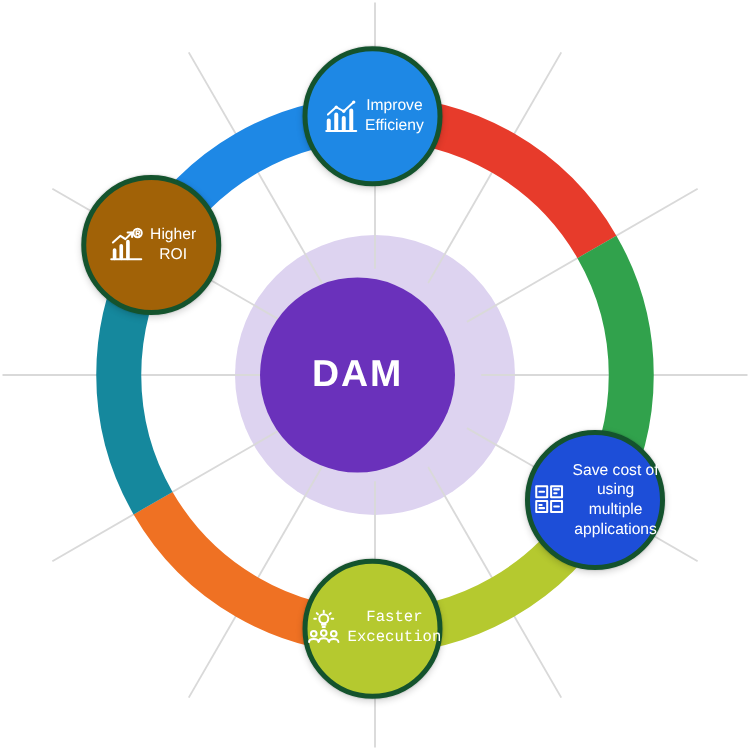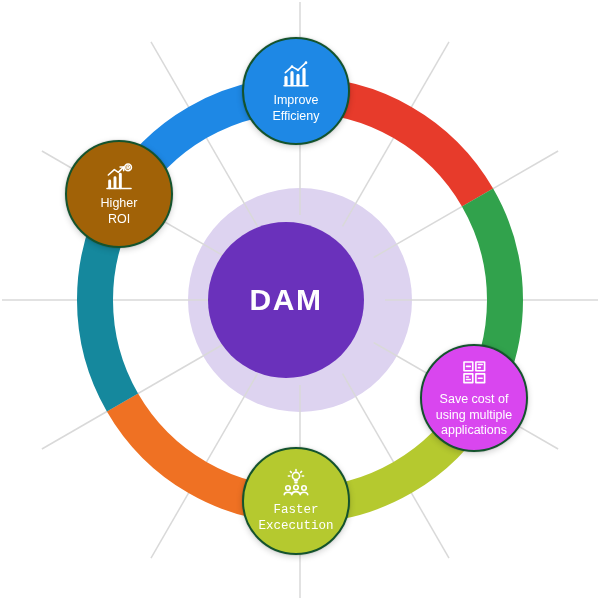--- a/index.html
+++ b/index.html
@@ -8,22 +8,22 @@
     font-family:"Liberation Sans",sans-serif;
   }
   .halo{position:absolute;left:188px;top:188px;width:224px;height:224px;border-radius:50%;z-index:1;}
   .ring-svg{position:absolute;left:0;top:0;z-index:2;}
   .core{
     position:absolute;left:208px;top:222px;width:156px;height:156px;border-radius:50%;z-index:3;
     display:flex;align-items:center;justify-content:center;
     color:#fff;font-size:30px;font-weight:bold;letter-spacing:1.5px;
   }
   .node{
-    position:absolute;width:104px;height:104px;border:2px solid #14532d;border-radius:50%;z-index:4;
-    display:flex;flex-direction:column;align-items:center;justify-content:center;gap:3px;
+    position:absolute;width:104px;height:104px;border:4px solid #14532d;border-radius:50%;z-index:4;
+    display:flex;align-items:center;justify-content:center;gap:3px;
     color:#fff;text-align:center;
     box-shadow:0 0 0 1px rgba(0,0,0,.05), 0 2px 6px rgba(0,0,0,.18);
   }
   .node .label{font-size:12.5px;line-height:1.25;white-space:pre-line;}
   .node .icon{display:block;height:32px;}
   .icon svg{display:block;}
   .n-top{left:242px;top:37px;}
   .n-tr{left:420px;top:140px;}
   .n-br{left:420px;top:344px;}
   .n-bottom{left:242px;top:447px;}
@@ -75,21 +75,21 @@
         <circle cx="9" cy="6.5" r="1" fill="#fff" stroke="none"></circle>
         <circle cx="13.5" cy="9" r="1" fill="#fff" stroke="none"></circle>
         <circle cx="19.5" cy="3.5" r="1" fill="#fff" stroke="none"></circle>
       </svg>
     </span>
     <div class="label">Improve
 Efficieny</div>
   </div>
 
 
-  <div class="node n-br" style="background-color: #d946ef; justify-content: center;">
+  <div class="node n-br" style="background-color: #1d4ed8; justify-content: center;">
     <span class="icon">
       <svg width="30" height="30" viewBox="0 0 24 24" fill="none" stroke="#fff" stroke-width="1.3" stroke-linecap="round" stroke-linejoin="round">
         <rect x="4" y="4" width="7" height="7"></rect>
         <rect x="13.5" y="4" width="7" height="7"></rect>
         <rect x="4" y="13.5" width="7" height="7"></rect>
         <rect x="13.5" y="13.5" width="7" height="7"></rect>
         <path d="M6 7.5h3 M15.5 6h3 M15.5 8.5h1.5 M6 16h1.5 M6 18h3 M15.5 17h3"></path>
       </svg>
     </span>
     <div class="label">Save cost of

